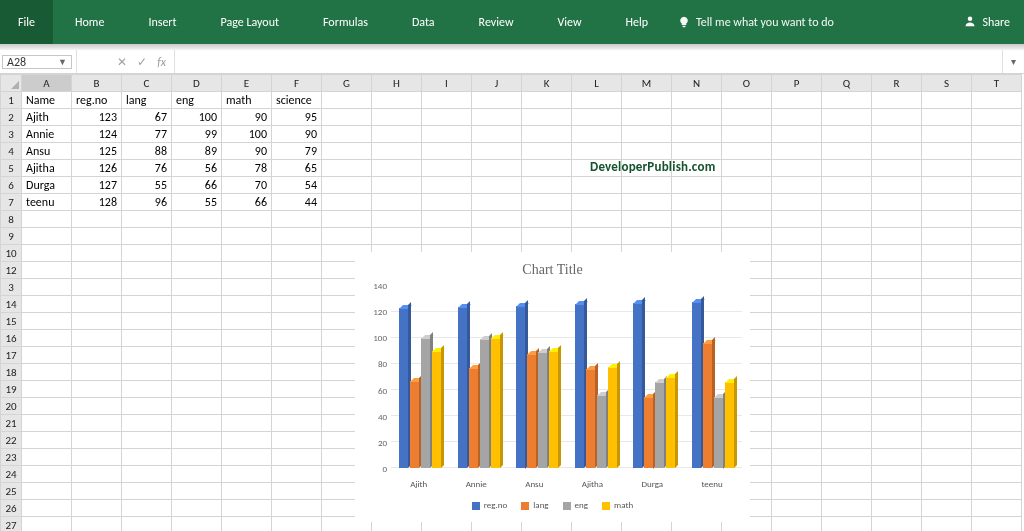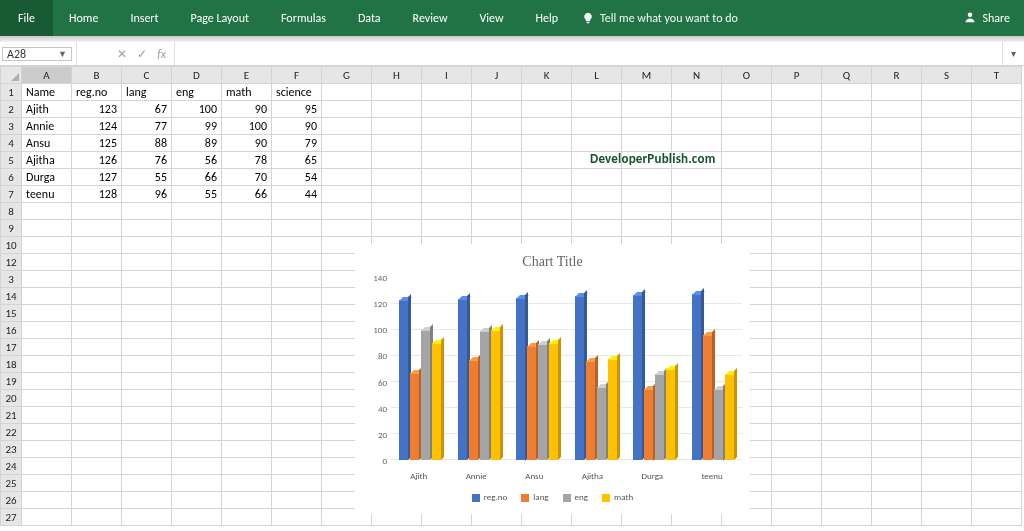--- a/index.html
+++ b/index.html
@@ -1,20 +1,20 @@
 <!DOCTYPE html>
 <html><head>
 <meta charset="utf-8">
 <style>
   * { box-sizing: border-box; margin: 0; padding: 0; font-family: 'Segoe UI', Calibri, sans-serif; }
   body { width: 1024px; height: 531px; overflow: hidden; background: #fff; position: relative; font-size: 12px; }
 
   
-  .ribbon { height: 36px; background: #217346; display: flex; align-items: center; color: #fff; font-size: 12px; justify-content: space-between; }
-  .ribbon-tab { padding: 0 16px; height: 100%; display: flex; align-items: center; cursor: pointer; }
+  .ribbon { height: 44px; background: #217346; display: flex; align-items: center; color: #fff; font-size: 12px; justify-content: space-between; }
+  .ribbon-tab { padding: 0 22px; height: 100%; display: flex; align-items: center; cursor: pointer; }
   .ribbon-tab.file { background: #185a34; padding: 0 18px; }
   .tell-me { display: flex; align-items: center; gap: 6px; margin-left: 8px; opacity: .95; }
   .bulb { width: 12px; height: 12px; display: inline-block; }
   .spacer { flex: 1; }
   .share { display: flex; align-items: center; gap: 6px; margin-right: 14px; }
 
   
   .fxrow { height: 24px; border-bottom: 1px solid #d4d4d4; display: flex; align-items: center; font-size: 12px; color: #333; }
   .namebox { width: 70px; height: 14px; border: 1px solid #c6c6c6; margin: 0 4px 0 2px; display: flex; align-items: center; padding: 0 4px; }
   .namebox .chev { margin-left: auto; font-size: 9px; color: #666; }

